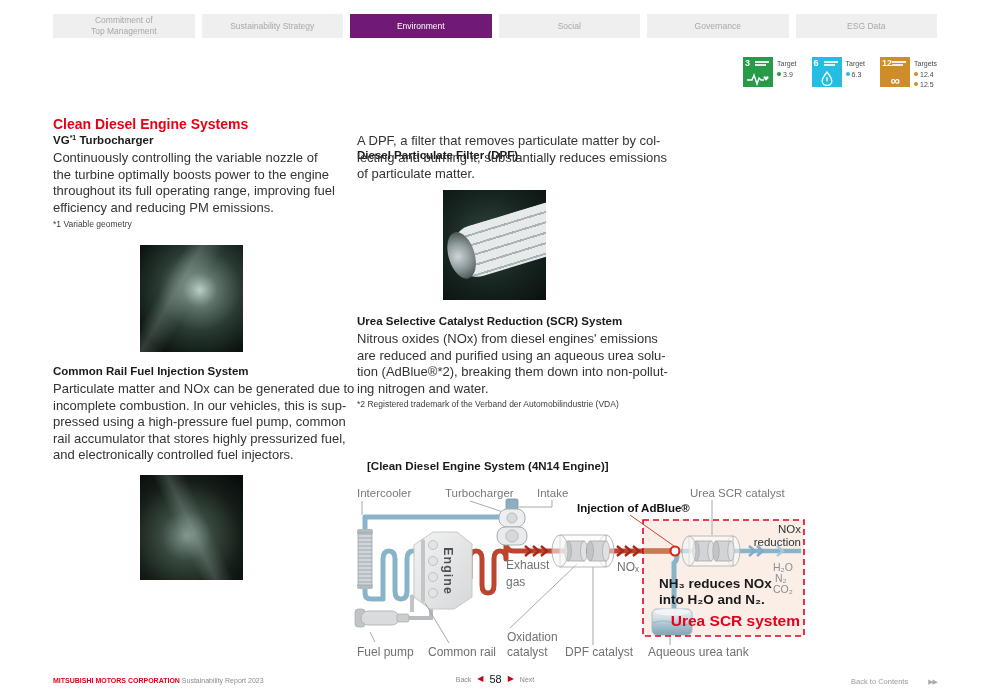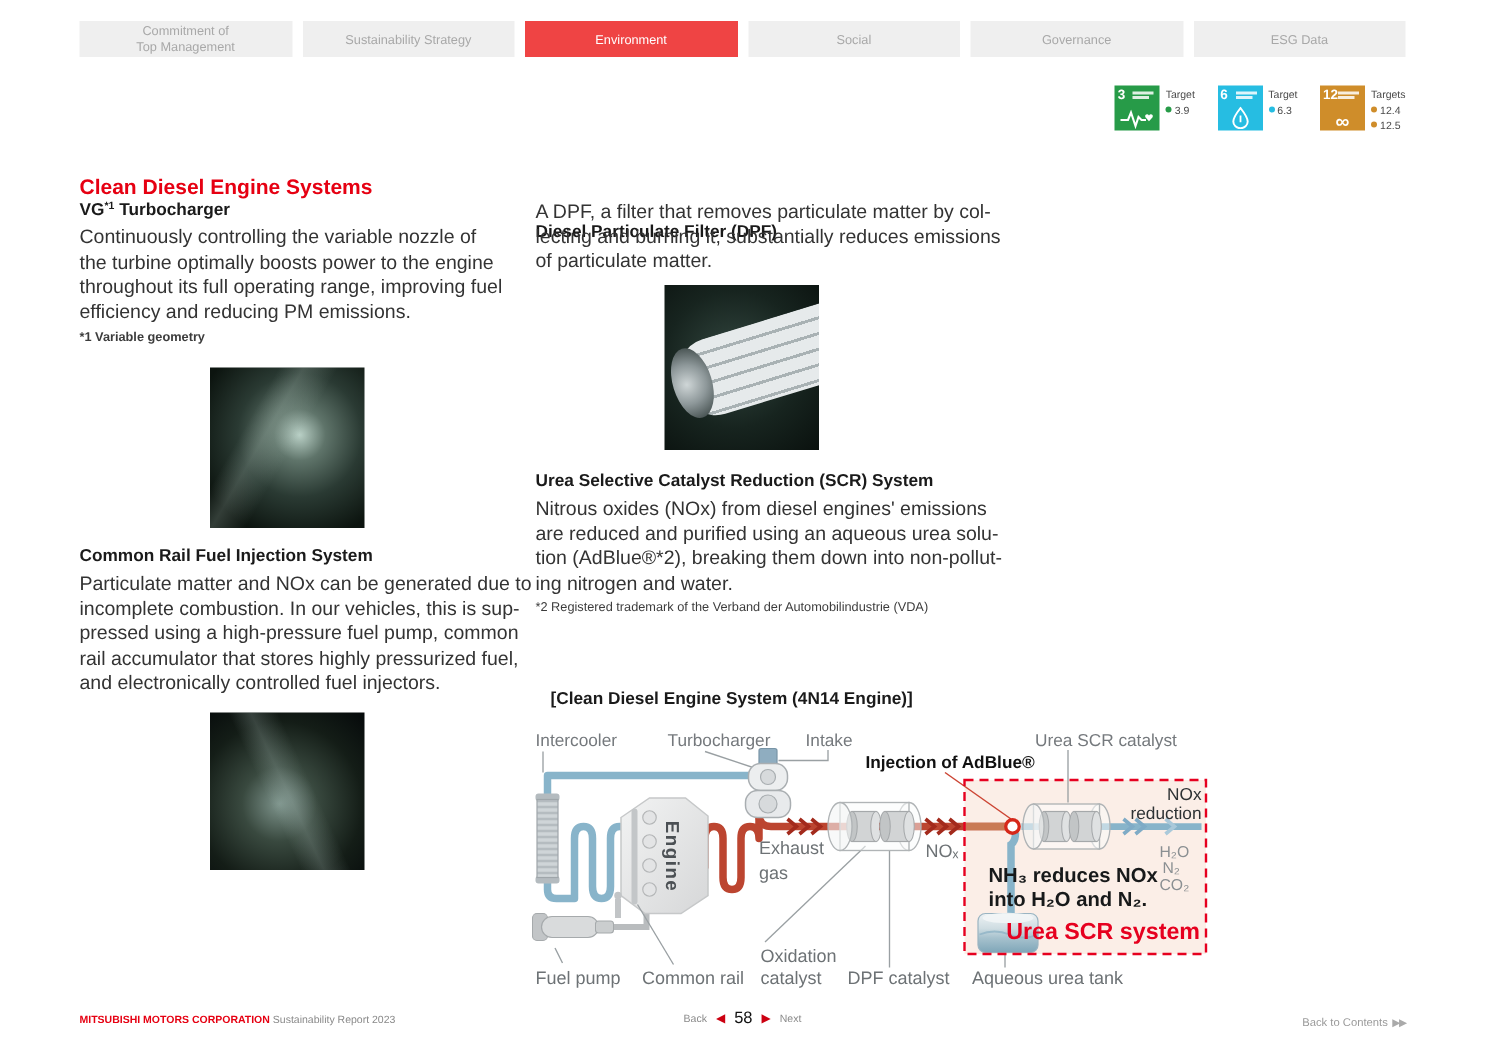--- a/index.html
+++ b/index.html
@@ -6,21 +6,21 @@
   body{
     width:990px;height:700px;position:relative;background:#ffffff;
     font-family:"Liberation Sans","DejaVu Sans",sans-serif;
     overflow:hidden;color:#2b2b2b;
   }
   
   .navbar{position:absolute;left:53px;top:14px;width:884px;height:24px;display:flex;gap:7px;}
   .tab{flex:1;background:#efefef;color:#a8a8a8;font-size:8.5px;line-height:1.25;
        display:flex;align-items:center;justify-content:center;text-align:center;
        white-space:pre-line;cursor:pointer;}
-  .tab.active{background:#ef4444;color:#ffffff;}
+  .tab.active{background:#701a75;color:#ffffff;}
   
   .sdg-row{position:absolute;top:57px;right:53px;display:flex;gap:15px;align-items:flex-start;}
   .sdg-badge{display:flex;gap:4px;}
   .sdg-square{width:30px;height:30px;position:relative;color:#fff;flex:0 0 auto;}
   .sdg-num{position:absolute;top:1px;left:2px;font-size:9px;font-weight:bold;}
   .sdg-titlebars{position:absolute;top:4px;left:12px;}
   .sdg-titlebars div{height:1.5px;background:rgba(255,255,255,.85);margin-bottom:1.5px;}
   .sdg-titlebars div:nth-child(1){width:14px;}
   .sdg-titlebars div:nth-child(2){width:11px;}
   .sdg-iconwrap{position:absolute;left:0;right:0;bottom:1px;display:flex;justify-content:center;}
@@ -53,21 +53,21 @@
   .dpf-cap{position:absolute;left:-4px;top:2px;width:26px;height:48px;border-radius:50%;
     background:radial-gradient(circle at 35% 50%,#cfd6d7 0%,#8d9799 45%,#3f4a49 90%);}
   
   .footer-left{position:absolute;left:53px;top:677px;font-size:7px;color:#8a8a8a;}
   .footer-left b{color:#e60012;font-size:7px;}
   .footer-center{position:absolute;left:50%;transform:translateX(-50%);top:673px;
     display:flex;align-items:center;gap:6px;font-size:7px;color:#8a8a8a;}
   .pagenum{font-size:11px;font-weight:normal;color:#111;}
   .tri{color:#cc0011;font-size:8px;line-height:1;}
   .footer-right{position:absolute;right:53px;top:677px;font-size:7.5px;color:#9a9a9a;
-    display:flex;align-items:center;gap:3px;cursor:pointer;padding-left:42px;}
+    display:flex;align-items:center;gap:20px;cursor:pointer;padding-left:42px;}
   .tri-gray{color:#aaaaaa;font-size:7px;letter-spacing:-1px;}
   svg text{font-family:"Liberation Sans","DejaVu Sans",sans-serif;}
   .dl{font-size:11.5px;fill:#75797d;}
   .dl2{font-size:12px;fill:#6d7275;}
   .dbold{font-size:11.5px;font-weight:bold;fill:#111;}
 </style>
 </head>
 <body>
 
 <div class="navbar">
@@ -138,21 +138,21 @@
   </div>
 </div>
 
 <div class="abs h-red" style="left:53px;top:116px;">Clean Diesel Engine Systems</div>
 
 <div class="abs h-sub" style="left:53px;top:134px;"><span>VG</span><sup class="marker">*1</sup><span> Turbocharger</span></div>
 <div class="abs body-txt" style="left:53px;top:150px;">Continuously controlling the variable nozzle of
 the turbine optimally boosts power to the engine
 throughout its full operating range, improving fuel
 efficiency and reducing PM emissions.</div>
-<div class="abs footnote" style="left:53px;top:219px;font-weight:bold;">*1 Variable geometry</div>
+<div class="abs footnote" style="left:53px;top:219px;">*1 Variable geometry</div>
 
 <div class="photo" id="photo-turbo"></div>
 
 <div class="abs h-sub" style="left:53px;top:365px;">Common Rail Fuel Injection System</div>
 <div class="abs body-txt" style="left:53px;top:381px;">Particulate matter and NOx can be generated due to
 incomplete combustion. In our vehicles, this is sup-
 pressed using a high-pressure fuel pump, common
 rail accumulator that stores highly pressurized fuel,
 and electronically controlled fuel injectors.</div>
 

